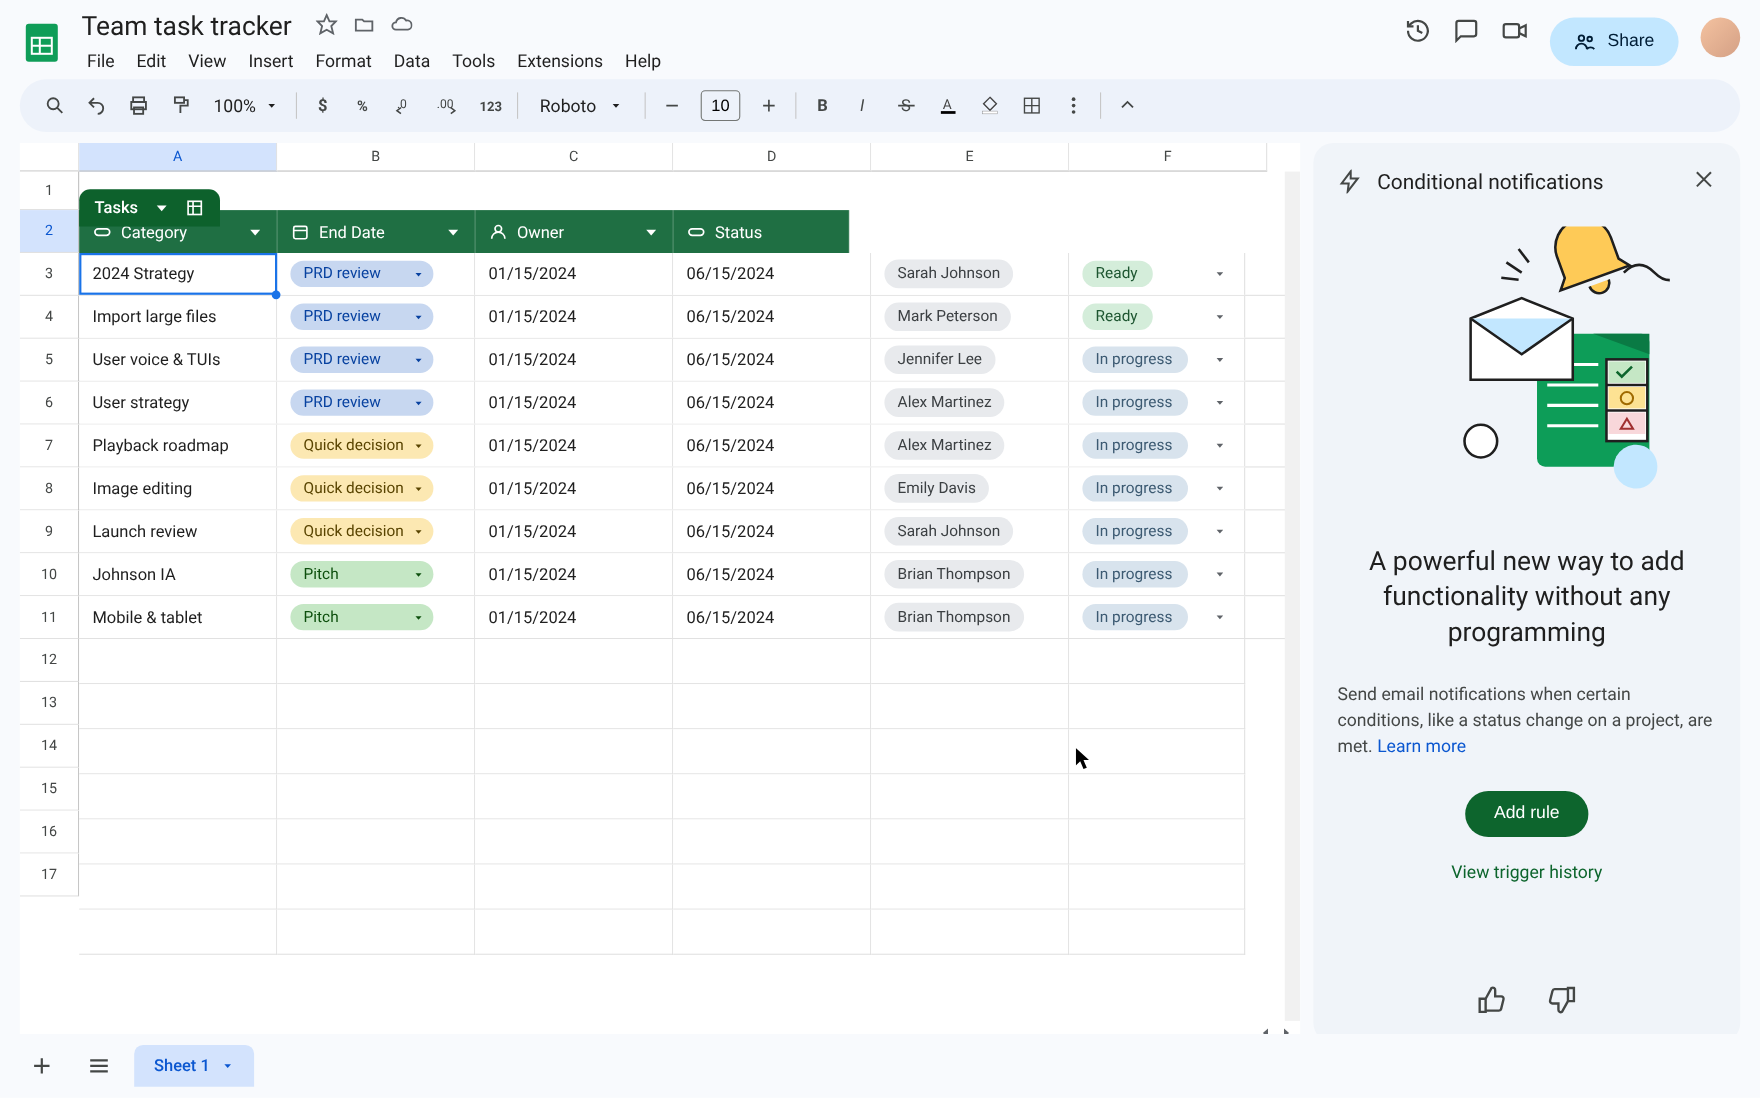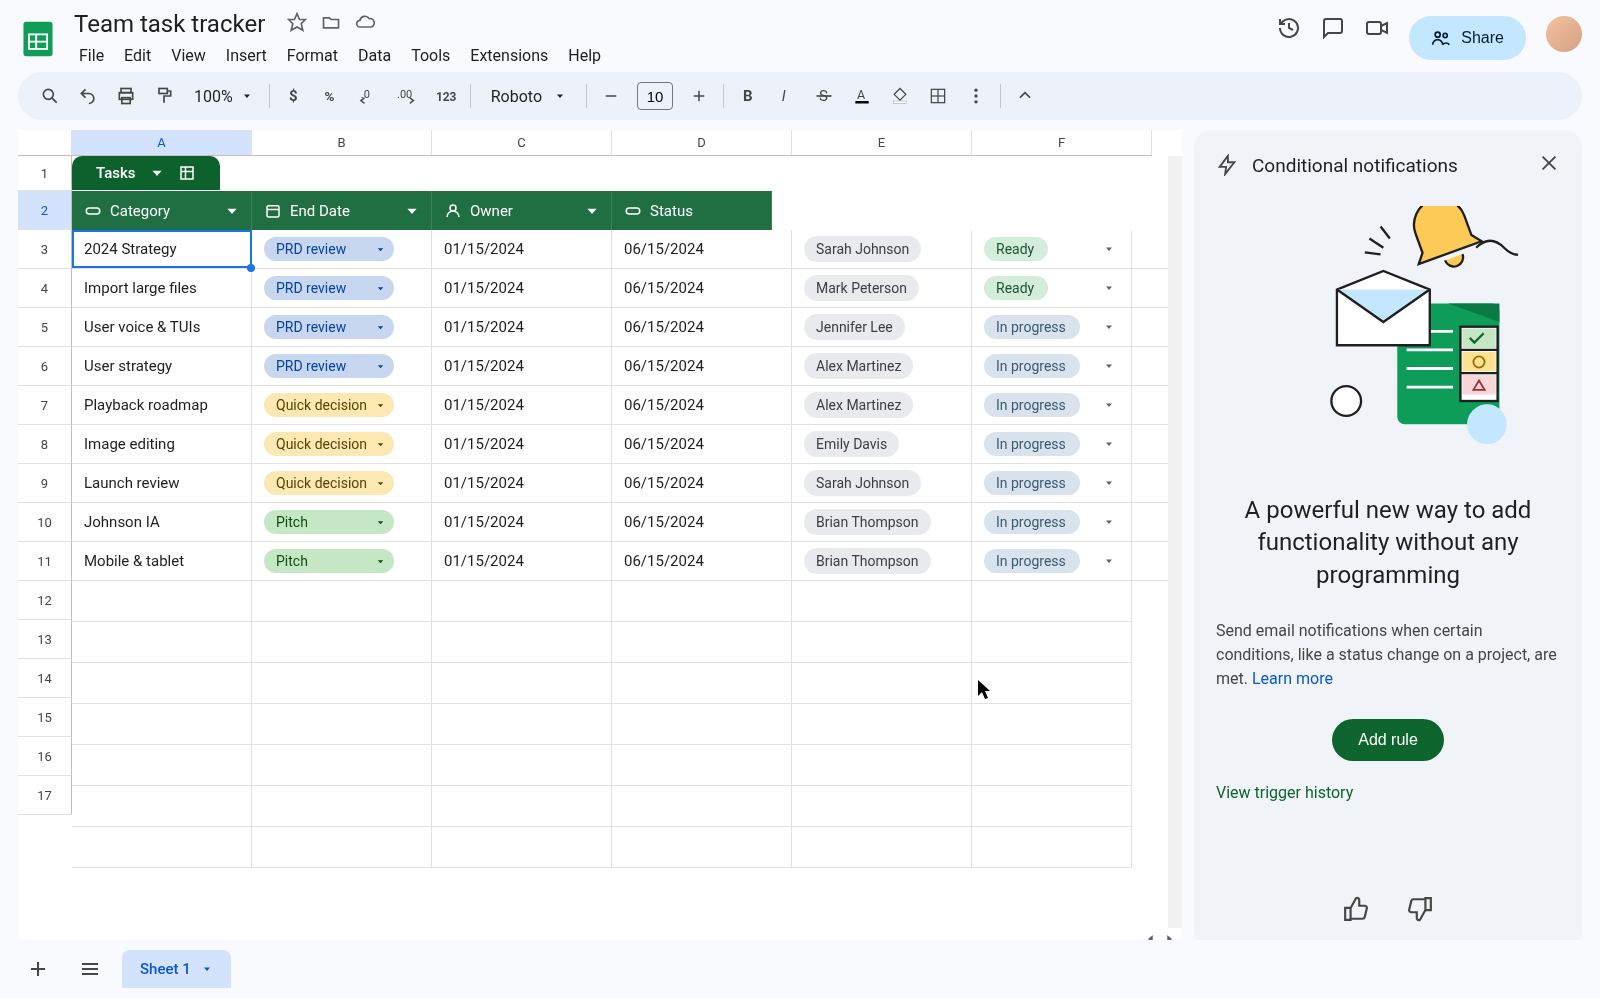--- a/index.html
+++ b/index.html
@@ -42,21 +42,21 @@
 
 
 .grid-body { display: flex; height: calc(100% - 26px); }
 .row-headers { width: 54px; }
 .row-h { height: 39px; border-right: 1px solid #c0c0c0; border-bottom: 1px solid #e1e1e1; display: flex; align-items: center; justify-content: center; font-size: 13px; color: #444746; background:#fff;}
 .row-h.hdr { height: 35px; }
 .row-h.sel { background: #d3e3fd; color:#0b57d0; }
 .cells { flex: 1; position: relative; }
 
 
-.table-tab { position: absolute; top: 0; left: 0; display: flex; align-items: flex-end; background: #0d612c; border-radius: 10px 10px 0 0; padding: 8px 24px; gap: 12px; z-index:5;}
+.table-tab { position: absolute; top: 16px; left: 0; display: flex; align-items: flex-end; background: #0d612c; border-radius: 10px 10px 0 0; padding: 8px 14px; gap: 12px; z-index:5;}
 .table-tab-name { color: #fff; font-size: 15px; font-weight: 500; }
 .table-tab svg { width:18px; height:18px; }
 
 
 .tbl-header-row { display: flex; position: absolute; top: 35px; left: 0; height: 39px; z-index:4;}
 .tbl-hcell { background: #1f6f43; color: #fff; display: flex; align-items: center; padding: 0 12px; font-size: 15px; border-right:1px solid rgba(255,255,255,0.13); gap:8px; position:relative;}
 .tbl-hcell .chev { position:absolute; right:10px; }
 .tbl-hcell svg { width:18px; height:18px; }
 
 
@@ -84,21 +84,21 @@
 
 .side-panel { width: 388px; background: #f0f4f9; border-radius: 18px; margin: 0 18px 0 12px; padding: 22px; display: flex; flex-direction: column; }
 .sp-header { display: flex; align-items: center; gap: 14px; }
 .sp-title { font-size: 19px; color: #1f1f1f; flex:1; }
 .sp-close { cursor: pointer; color:#444746; }
 .sp-illust { height: 280px; display: flex; align-items: center; justify-content: center; margin: 18px 0; }
 .sp-heading { font-size: 24px; text-align: center; color: #1f1f1f; line-height: 1.35; margin-bottom: 28px; font-weight:400;}
 .sp-desc { font-size: 16px; color: #444746; line-height: 1.5; margin-bottom: 28px; }
 .sp-desc a { color: #0b57d0; text-decoration: none; }
 .sp-add-btn { background: #0d652d; color: #fff; border: none; border-radius: 22px; padding: 12px 26px; font-size: 16px; font-weight: 500; cursor: pointer; align-self: center; }
-.sp-link { color: #0d652d; font-size: 16px; text-align: left; margin-top: 22px; cursor: pointer; }
+.sp-link { color: #0d652d; font-size: 16px; text-align: center; margin-top: 22px; cursor: pointer; }
 .sp-feedback { display: flex; justify-content: center; gap: 38px; margin-top: auto; padding-top: 30px; }
 .sp-feedback div { cursor:pointer; color:#444746;}
 
 
 .footer { position: absolute; bottom: 0; left: 0; right: 0; height: 58px; display: flex; align-items: center; padding: 0 18px; gap: 12px; background:#f8fafd;}
 .ft-btn { width: 40px; height: 40px; display: flex; align-items: center; justify-content: center; color: #444746; cursor: pointer; border-radius:6px;}
 .sheet-tab { display: flex; align-items: center; gap: 10px; background: #d3e3fd; color: #0b57d0; padding: 10px 18px; border-radius: 8px 8px 0 0; font-size: 15px; font-weight:500; cursor:pointer;}
 
 .cursor-arrow { position:absolute; top:550px; left:960px; z-index:100;}
 

